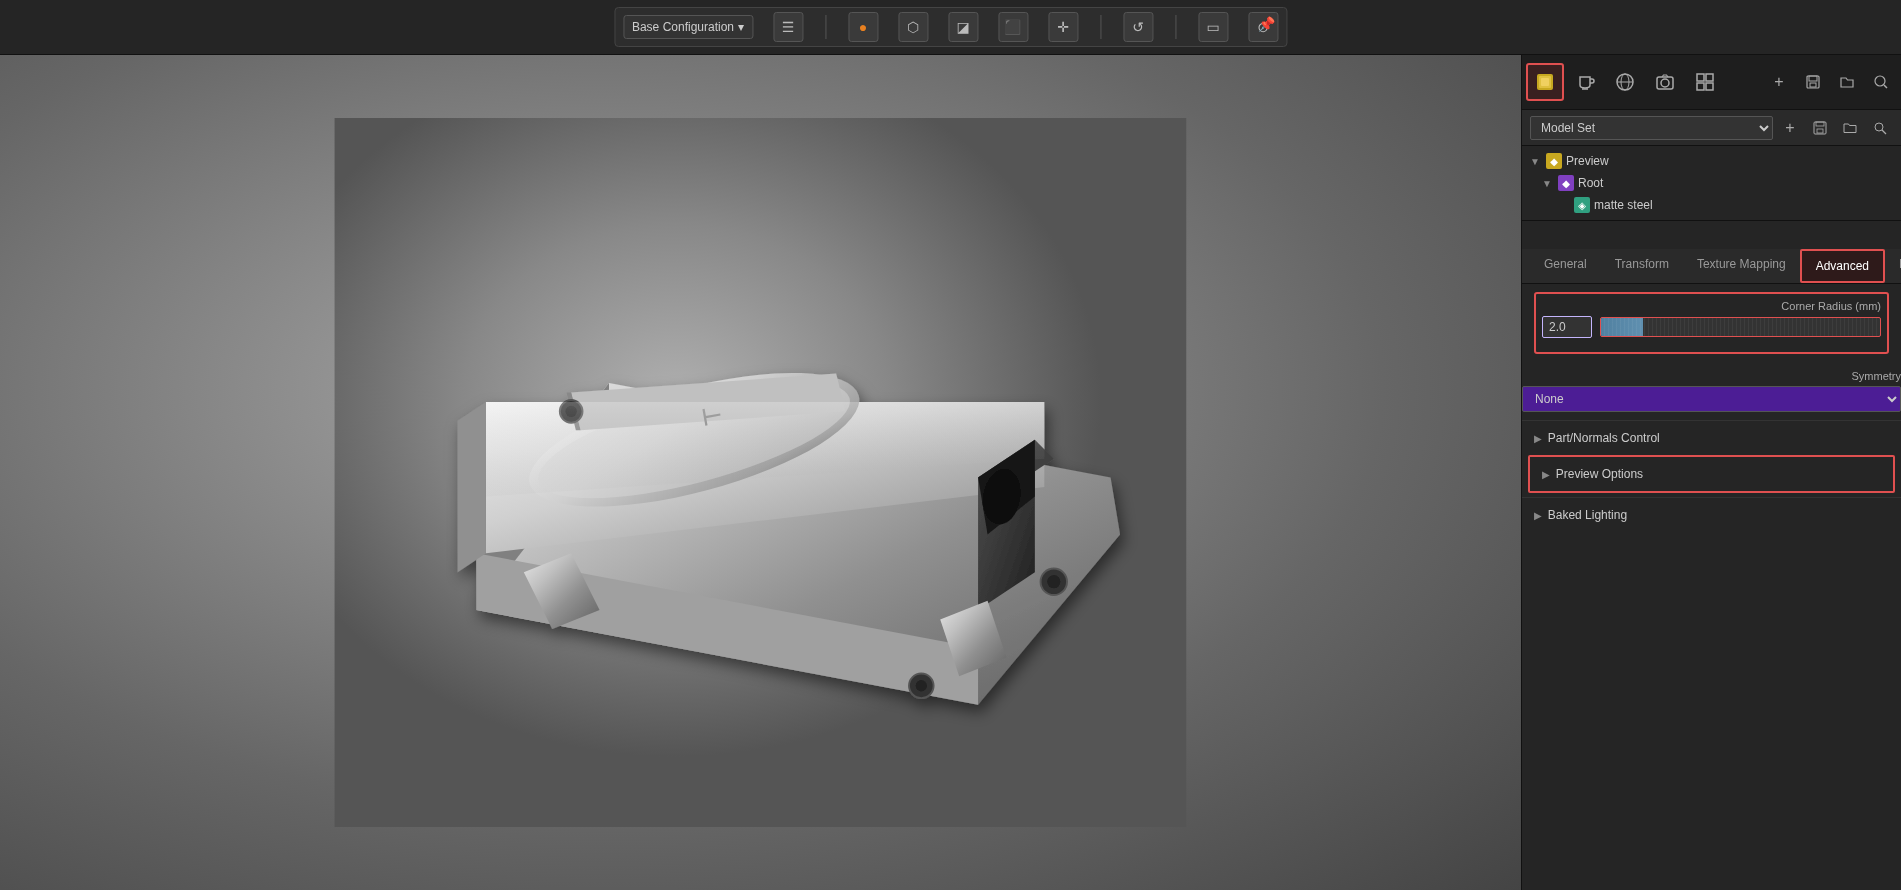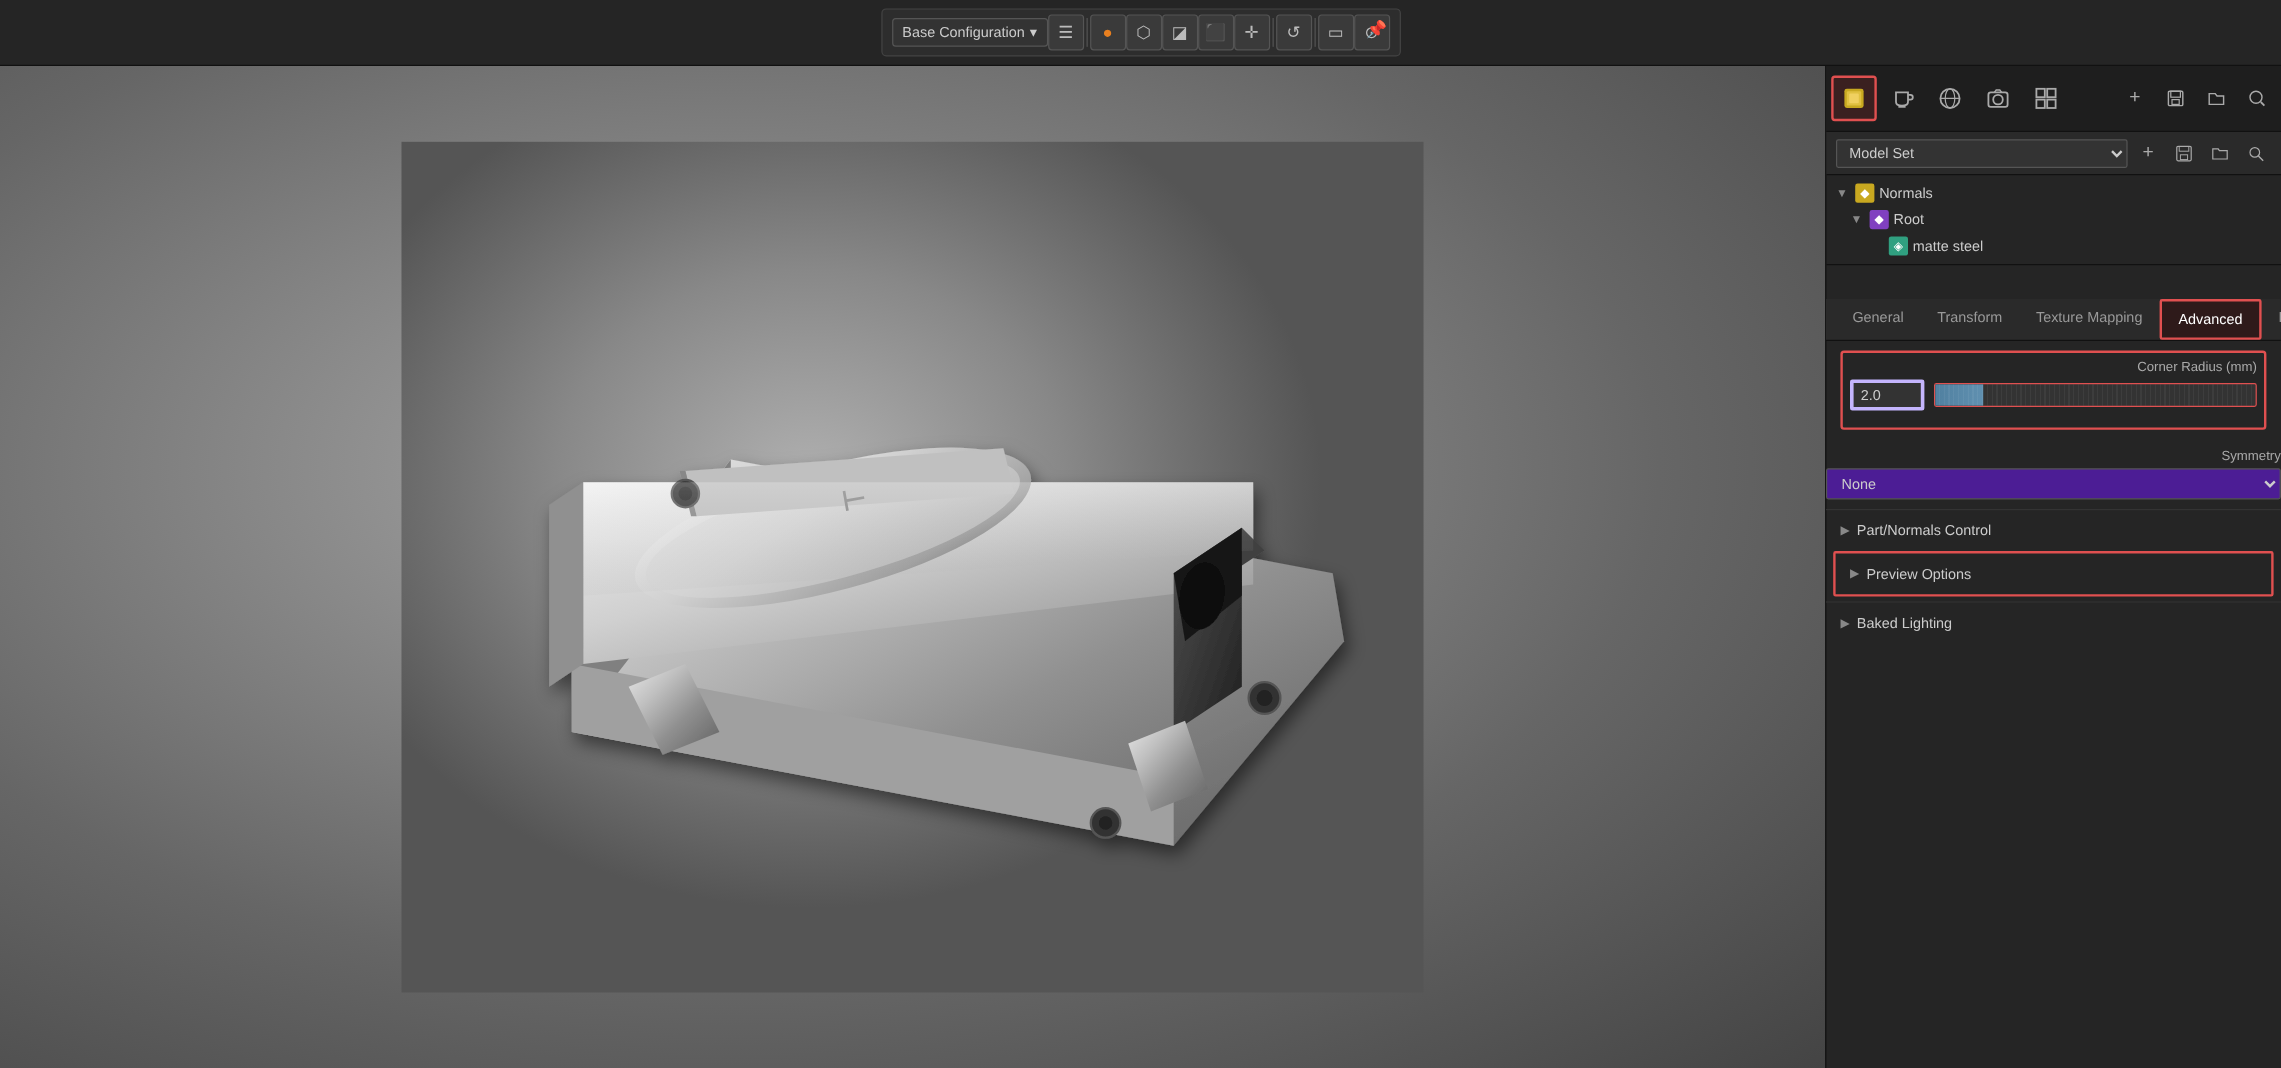--- a/index.html
+++ b/index.html
@@ -25,21 +25,21 @@
       border-bottom: 1px solid #111;
       position: relative;
     }
 
     .toolbar-center {
       position: absolute;
       left: 50%;
       transform: translateX(-50%);
       display: flex;
       align-items: center;
-      gap: 0;
+      gap: 20px;
       background: #2d2d2d;
       border: 1px solid #444;
       border-radius: 4px;
       padding: 4px 8px;
     }
 
     .config-dropdown {
       display: flex;
       align-items: center;
       gap: 4px;
@@ -291,23 +291,23 @@
     }
 
     .prop-row {
       display: flex;
       align-items: center;
       gap: 8px;
       margin-bottom: 8px;
     }
 
     .prop-input {
-      width: 62px;
+      width: 50px;
       background: #333;
-      border: 3px solid #c4b5fd;
+      border: 1px solid #c4b5fd;
       color: #ccc;
       font-size: 12px;
       padding: 3px 6px;
       border-radius: 2px;
       outline: none;
     }
 
     .prop-slider-container {
       flex: 1;
       height: 20px;
@@ -582,21 +582,21 @@
           <line x1="9" y1="9" x2="13" y2="13" stroke="#aaa" stroke-width="1.2"></line>
         </svg>
       </div>
     </div>
 
     <div class="scene-tree">
 
       <div class="tree-item">
         <span class="tree-arrow">▼</span>
         <span class="tree-icon tree-icon-yellow">◆</span>
-        <span class="tree-label">Normals</span>
+        <span class="tree-label">Preview</span>
       </div>
 
       <div class="tree-item tree-indent1">
         <span class="tree-arrow">▼</span>
         <span class="tree-icon tree-icon-purple">◆</span>
         <span class="tree-label">Root</span>
       </div>
 
       <div class="tree-item tree-indent2">
         <span class="tree-arrow" style="width:12px;"></span>

